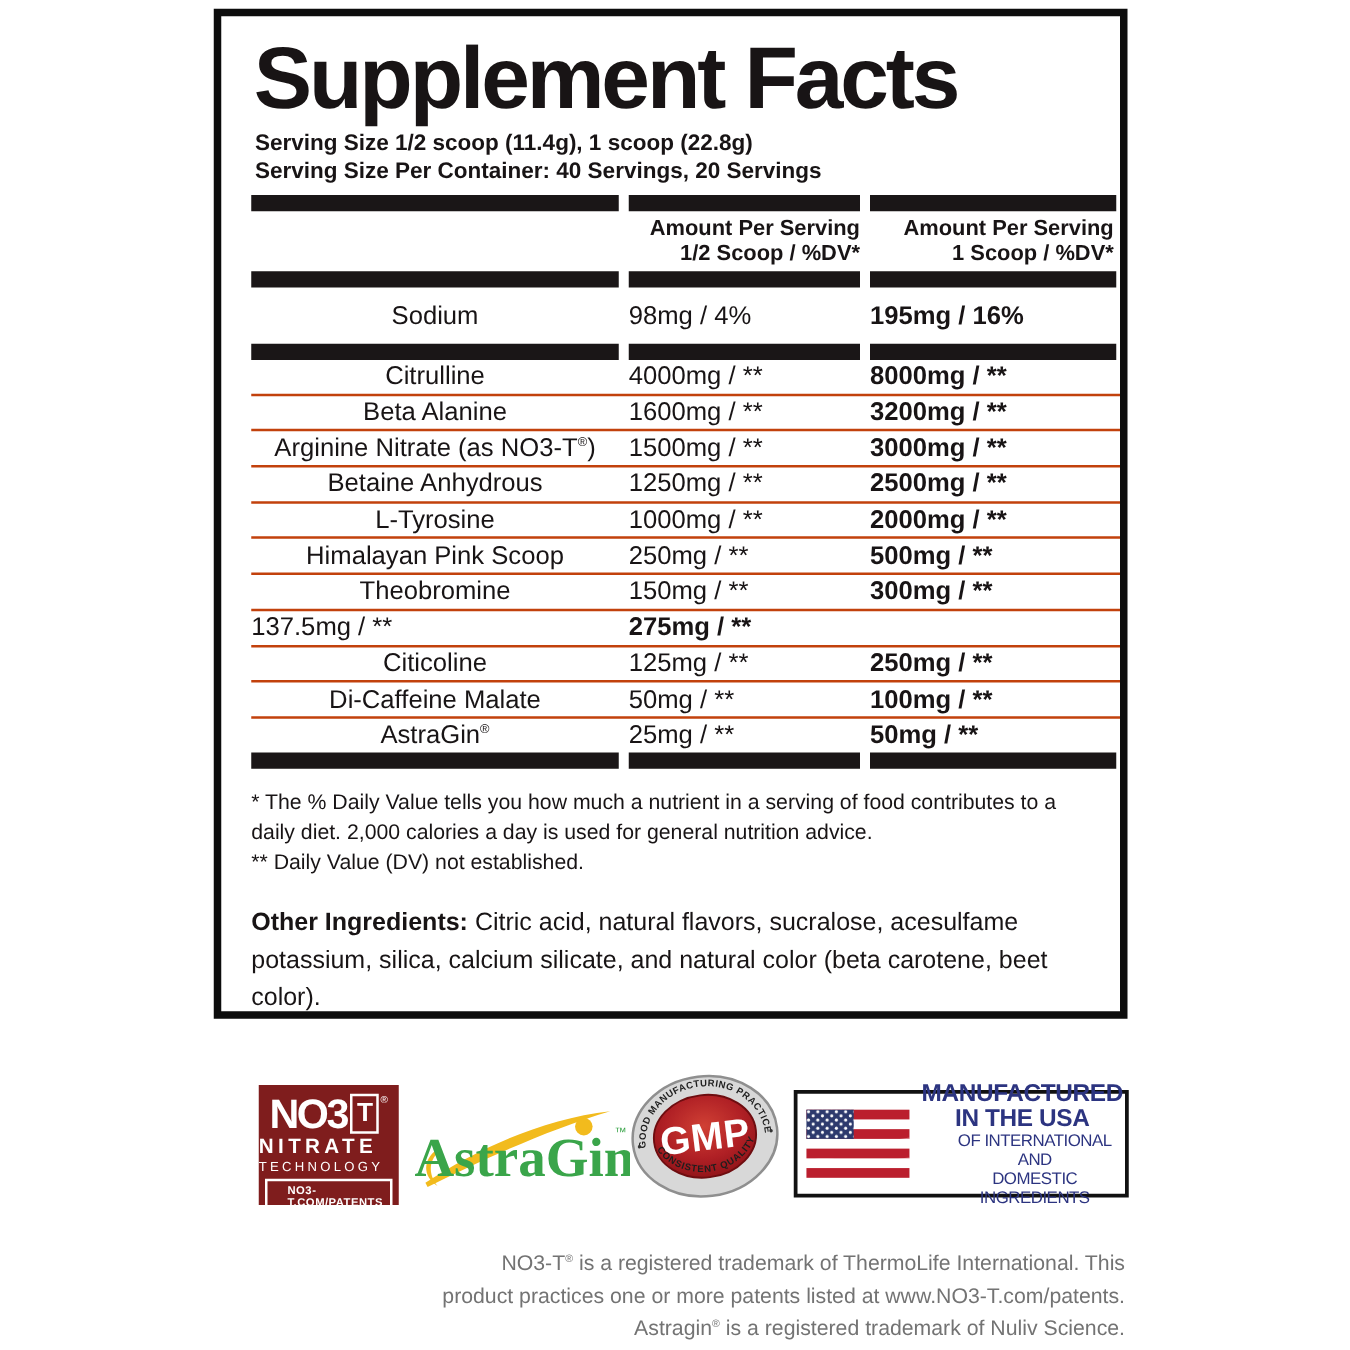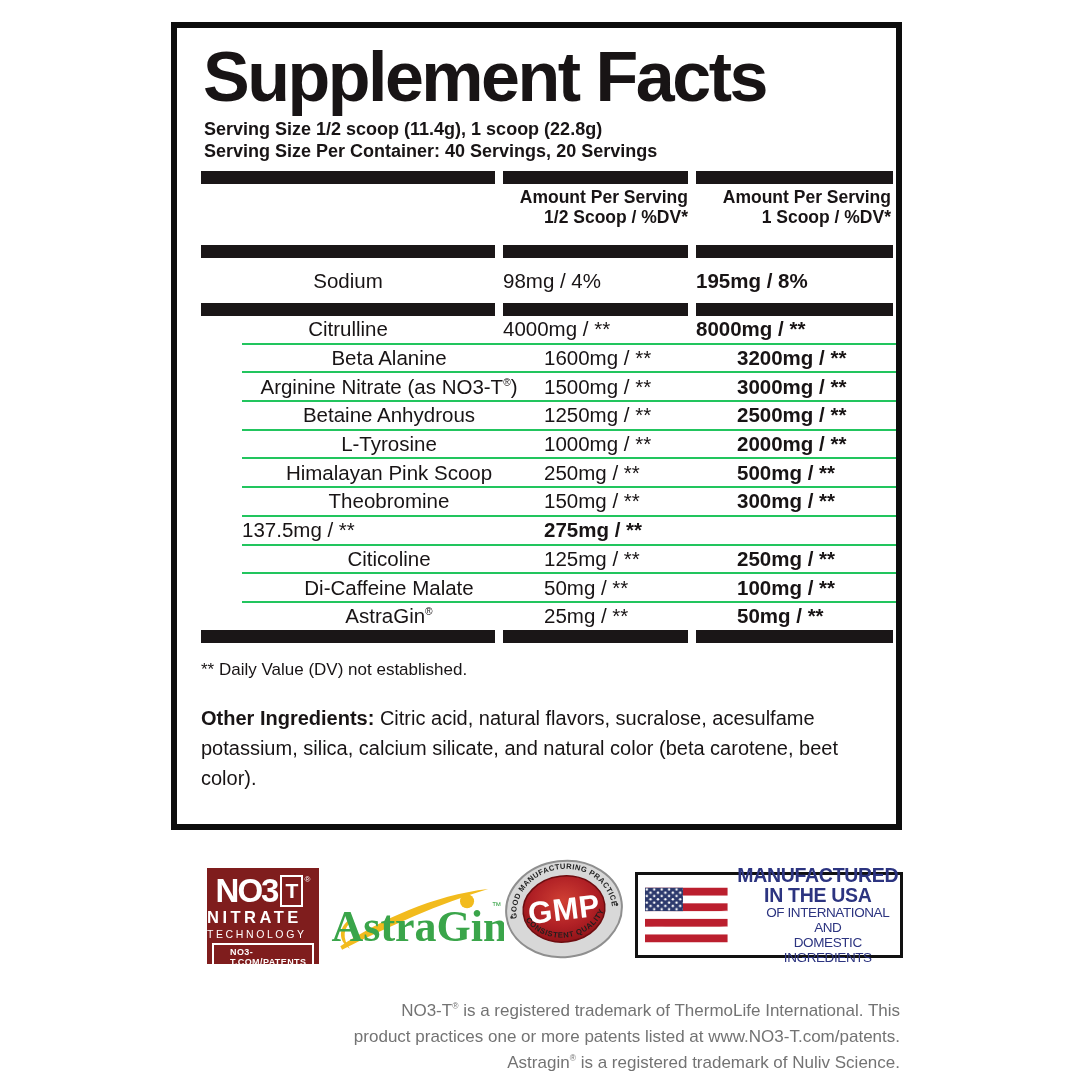--- a/index.html
+++ b/index.html
@@ -1,39 +1,39 @@
 <!DOCTYPE html>
 <html><head>
 <meta charset="utf-8">
 <style>
   html,body{margin:0;padding:0;background:#fff;}
   .canvas{position:relative;width:1080px;height:1080px;background:#ffffff;overflow:hidden;
           font-family:"Liberation Sans","DejaVu Sans",sans-serif;color:#1b1b1b;}
 
   
-  .label-box{position:absolute;left:171px;top:22px;width:731px;height:808px;
+  .label-box{position:absolute;left:171px;top:7px;width:731px;height:808px;
              border:6px solid #0d0d0d;box-sizing:border-box;background:#fff;}
   .sf-title{margin:14px 0 0 26px;font-size:70px;line-height:70px;font-weight:bold;
             letter-spacing:-2.5px;color:#181415;}
   .serving{margin:7px 0 0 27px;font-size:18px;line-height:21.5px;font-weight:bold;color:#181415;}
 
   .sf-table{margin-top:9px;padding-left:24px;}
   .grid3{display:grid;grid-template-columns:294px 185px 197px;column-gap:8px;}
   .bars .bar{height:13px;background:#1a1617;}
-  .t-head{padding:4px 0 18px 0;}
+  .t-head{padding:4px 0 5px 0;}
   .t-head .hcell{font-size:17.5px;line-height:19.5px;font-weight:bold;text-align:right;color:#181415;}
   .t-head .hcell.pad{padding-right:2px;}
   .t-row{align-items:center;}
   .t-row .c{font-size:20.5px;color:#181415;}
   .t-row .name{text-align:center;white-space:nowrap;overflow:visible;}
   .t-row .val{text-align:left;white-space:nowrap;}
   .t-row .val.full{font-weight:bold;}
   .sodium-row{height:45px;}
   .rows .t-row{min-height:26.7px;}
-  .rows .t-row + .t-row{border-top:2px solid #22c55e;margin-left:41px;}
+  .rows .t-row + .t-row{border-top:2px solid #c2410c;}
   sup{font-size:0.5em;vertical-align:super;line-height:0;}
 
   .footnotes{margin:15px 0 0 24px;width:660px;font-size:17px;line-height:24px;color:#181415;}
   .other{margin:21px 0 0 24px;width:668px;font-size:20px;line-height:30px;color:#181415;}
   .other b{font-weight:bold;}
 
   
   .no3t{position:absolute;left:207px;top:868px;width:112px;height:96px;background:#7f1d1d;
         color:#fff;box-sizing:border-box;padding-top:7px;}
   .no3t-row1{display:flex;justify-content:center;align-items:center;height:32px;}
@@ -91,21 +91,21 @@
 
       <div class="grid3 bars">
         <div class="bar"></div>
         <div class="bar"></div>
         <div class="bar"></div>
       </div>
 
       <div class="grid3 t-row sodium-row">
         <div class="c name"><span>Sodium</span><sup></sup><span></span></div>
         <div class="c val half">98mg / 4%</div>
-        <div class="c val full">195mg / 8%</div>
+        <div class="c val full">195mg / 16%</div>
       </div>
 
       <div class="grid3 bars">
         <div class="bar"></div>
         <div class="bar"></div>
         <div class="bar"></div>
       </div>
 
       <div class="rows">
           <div class="grid3 t-row">
@@ -165,20 +165,21 @@
         </div>
 
       <div class="grid3 bars">
         <div class="bar"></div>
         <div class="bar"></div>
         <div class="bar"></div>
       </div>
     </div>
 
     <div class="footnotes">
+      <div>* The % Daily Value tells you how much a nutrient in a serving of food contributes to a daily diet.  2,000 calories a day is used for general nutrition advice.</div>
       <div>** Daily Value (DV) not established.</div>
     </div>
 
     <div class="other"><b>Other Ingredients:</b><span> Citric acid, natural flavors, sucralose, acesulfame potassium, silica, calcium silicate, and natural color (beta carotene, beet color).</span></div>
   </div>
 
   <div class="no3t">
     <div class="no3t-row1">
       <span class="no3t-no3">NO3</span>
       <span class="no3t-tbox">

